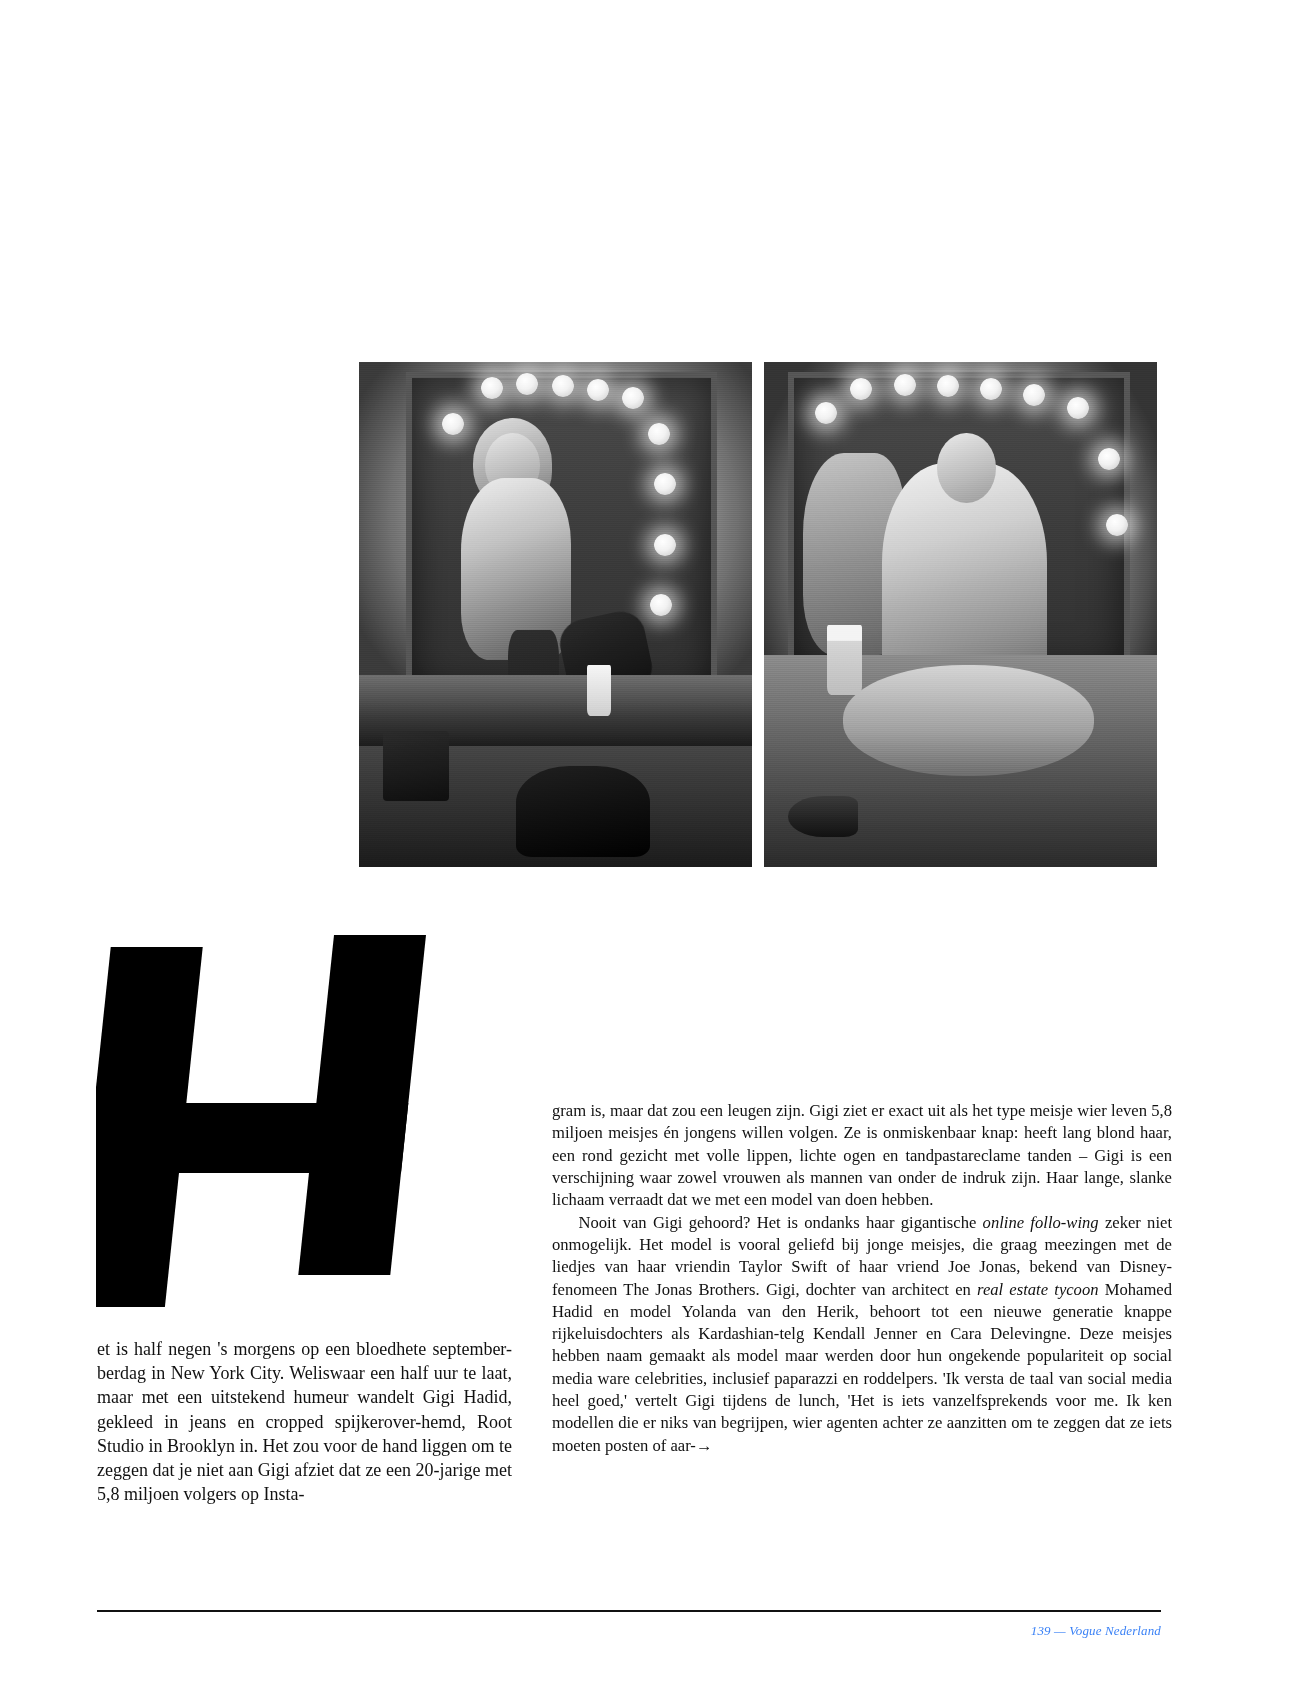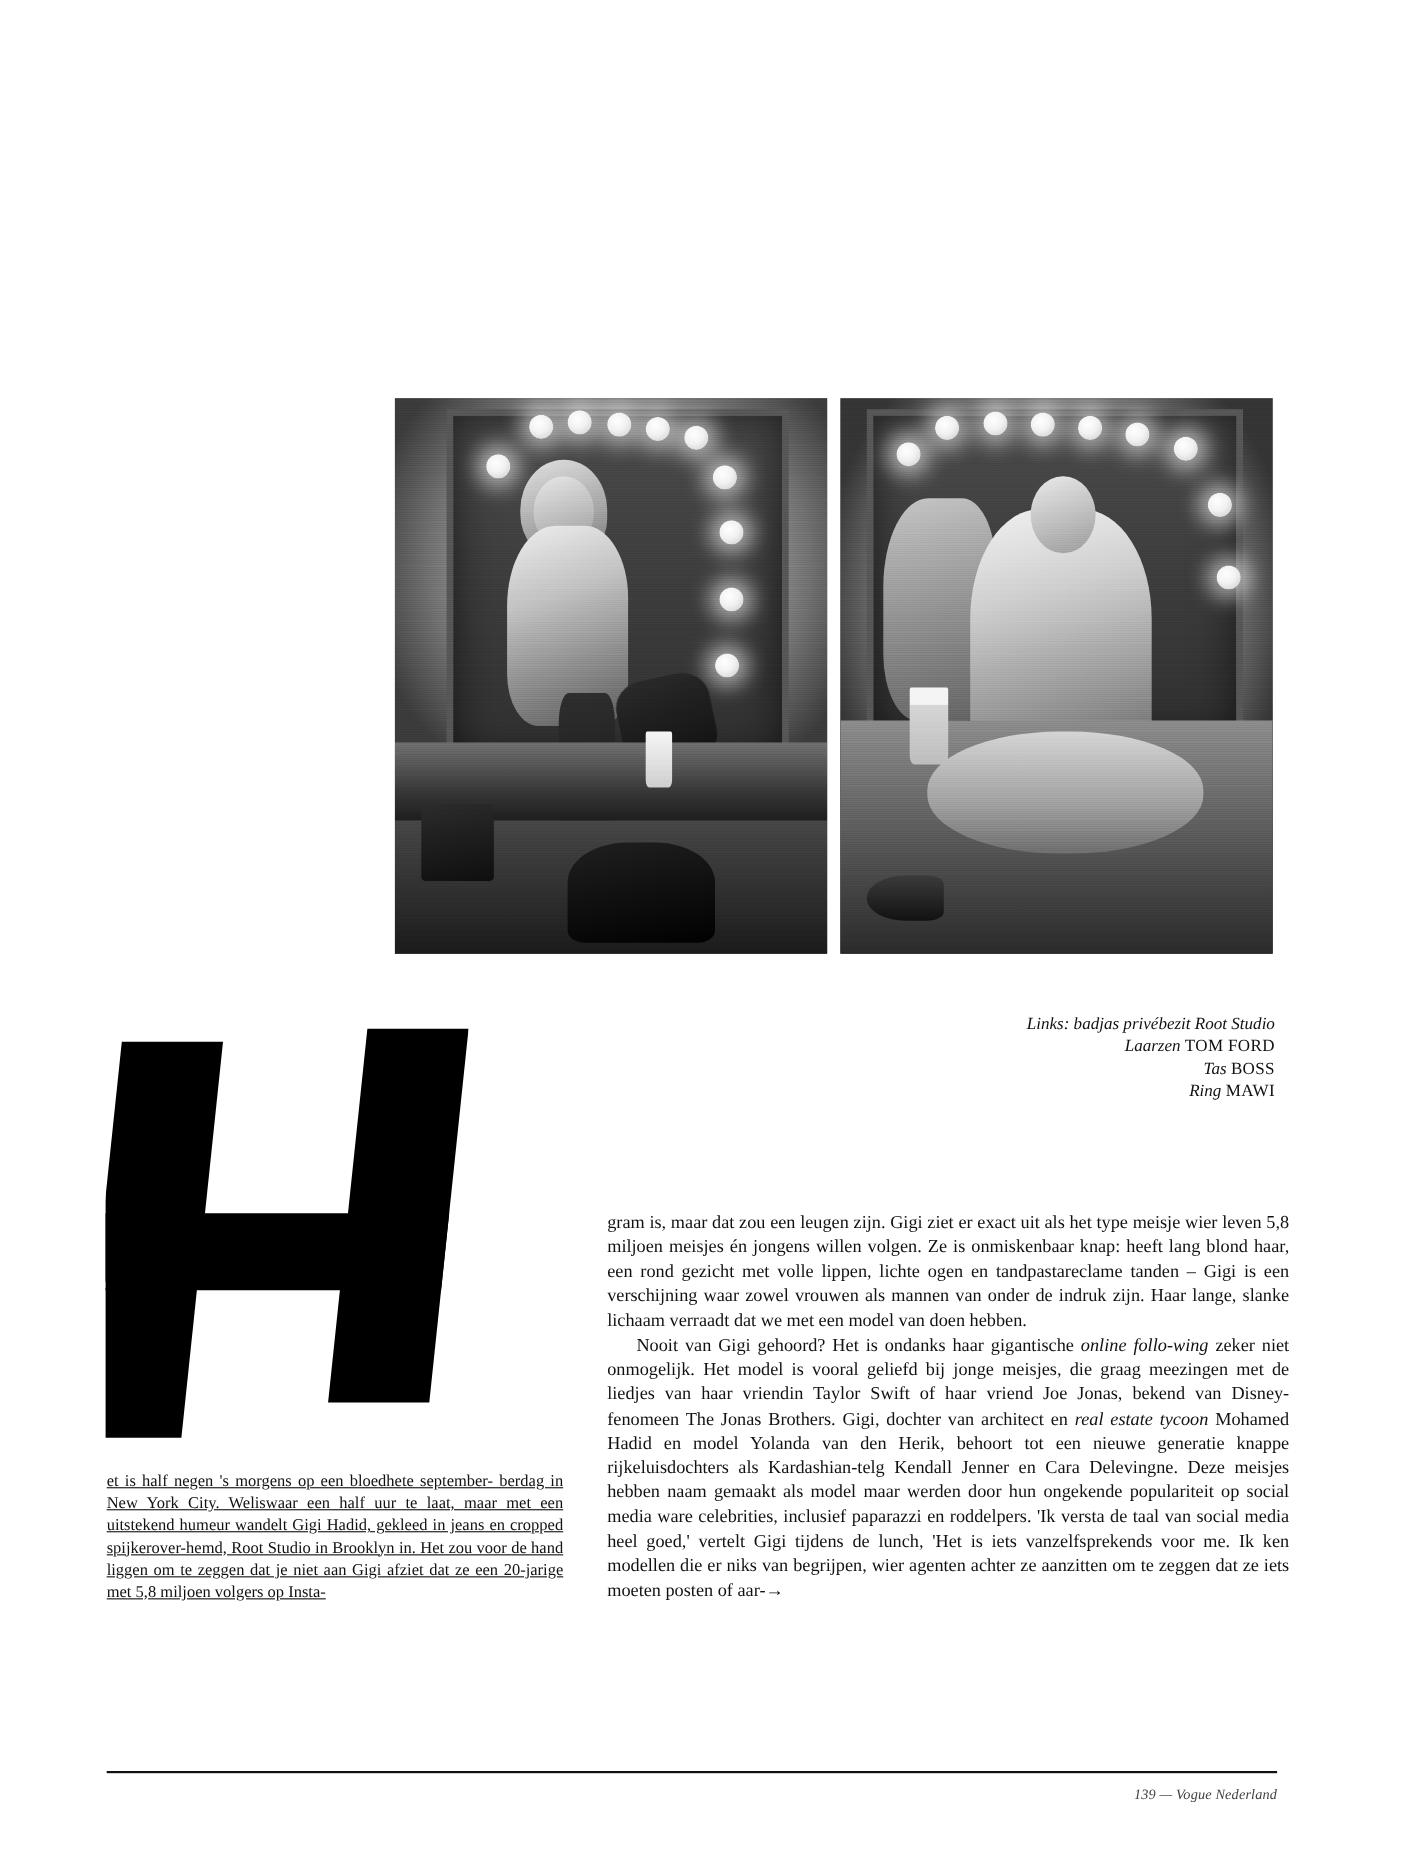--- a/index.html
+++ b/index.html
@@ -256,25 +256,24 @@
     height: 400px;
   }
   .dropcap svg { display: block; }
 
   
   .col-left {
     position: absolute;
     left: 97px;
     top: 1337px;
     width: 415px;
-    font-size: 15px;
+    font-size: 18px;
     line-height: 1.345;
     text-align: justify;
     hyphens: manual;
-    text-decoration: underline;
   }
   .col-right {
     position: absolute;
     left: 552px;
     top: 1100px;
     width: 620px;
     font-size: 16.6px;
     line-height: 1.345;
     text-align: justify;
     hyphens: manual;
@@ -292,21 +291,21 @@
     width: 1064px;
     height: 1.6px;
     background: #111;
   }
   .folio {
     position: absolute;
     right: 137px;
     top: 1623px;
     font-size: 13px;
     font-style: italic;
-    color: #404040;
+    color: #3b82f6;
     letter-spacing: .01em;
   }
 </style>
 </head>
 <body>
 
 <div class="photo-row">
 
   <div class="photo photo-left">
     <div class="bg-base"></div>
@@ -352,34 +351,20 @@
     <div class="floor right"></div>
     <div class="legs"></div>
     <div class="coffee"></div>
     <div class="brush"></div>
     <div class="grain"></div>
   </div>
 
 </div>
 
 <div class="credits">
-  <div class="blk">
-    <div>
-      <span class="it">Links: badjas privébezit Root Studio</span>
-    </div>
-    <div>
-      <span class="it">Laarzen </span><span class="sc">TOM FORD</span>
-    </div>
-    <div>
-      <span class="it">Tas </span><span class="sc">BOSS</span>
-    </div>
-    <div>
-      <span class="it">Ring </span><span class="sc">MAWI</span>
-    </div>
-  </div>
 </div>
 
 <div class="dropcap">
   <svg width="330" height="400" viewBox="0 0 330 400" aria-hidden="true">
 
     <polygon points="8,12 100,12 100,230 8,230" fill="#000" transform="skewX(-6) translate(8,0)"></polygon>
     <polygon points="230,0 322,0 322,340 230,340" fill="#000" transform="skewX(-6) translate(8,0)"></polygon>
     <polygon points="8,168 322,168 322,238 8,238" fill="#000" transform="skewX(-6) translate(8,0)"></polygon>
     <polygon points="8,236 100,236 100,372 8,372" fill="#000" transform="skewX(-6) translate(8,0)"></polygon>
   </svg>

